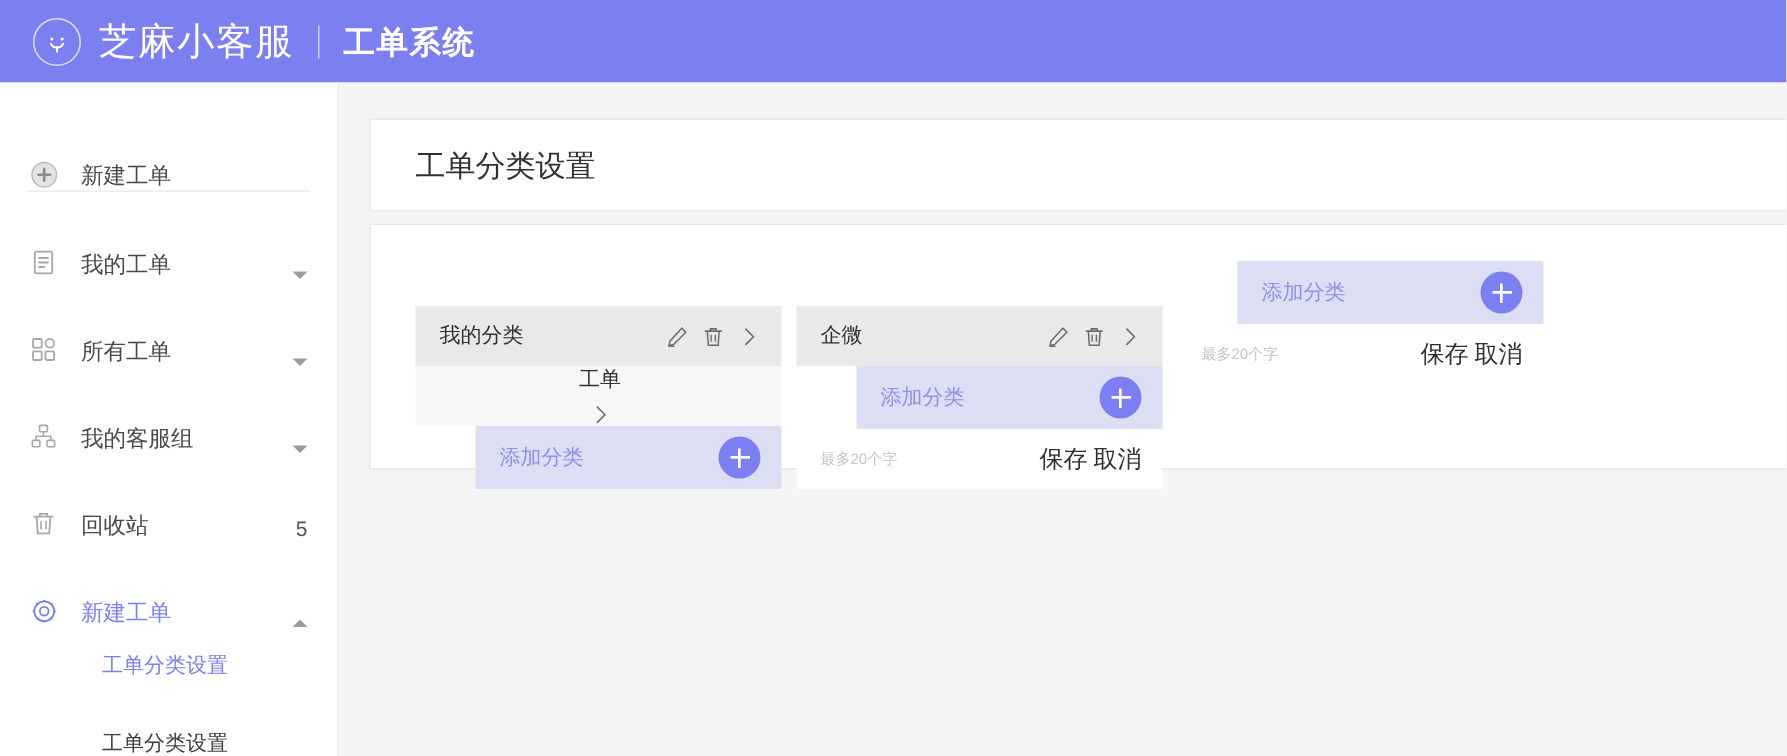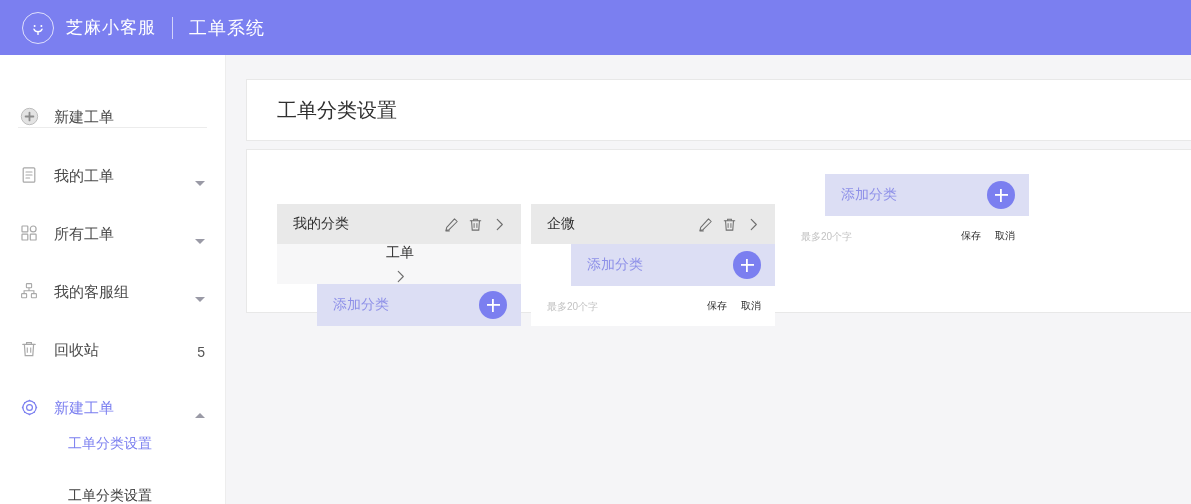--- a/index.html
+++ b/index.html
@@ -21,33 +21,33 @@
   }
   .logo-mark {
     width: 32px; height: 32px;
     border-radius: 50%;
     border: 1.5px solid rgba(255,255,255,.75);
     display: flex; align-items: center; justify-content: center;
     margin-right: 12px;
     flex: 0 0 auto;
   }
   .brand-name {
-    font-size: 17px;
+    font-size: 25px;
     letter-spacing: 1px;
     font-weight: 400;
   }
   .brand-divider {
     width: 1px; height: 22px;
     background: rgba(255,255,255,.65);
     margin: 0 16px;
   }
   .sys-name {
-    font-size: 18px;
+    font-size: 21px;
     letter-spacing: 1px;
-    font-weight: 400;
+    font-weight: 700;
   }
 
   
   .body-wrap { display: flex; height: 449px; }
 
   
   .sidebar {
     width: 226px;
     background: #ffffff;
     border-right: 1px solid #ededed;
@@ -165,21 +165,21 @@
       linear-gradient(#fff,#fff) center/1.8px 13px no-repeat;
   }
 
   .cat-input {
     flex: 1 1 auto;
     border: none; outline: none; background: transparent;
     font-family: inherit; font-size: 10px; color: #333;
     padding: 0;
   }
   .cat-input::placeholder { color: #c2c2c2; }
-  .row-btns { display: flex; gap: 14px; font-size: 10px; color: #2f2f2f; }
+  .row-btns { display: flex; gap: 4px; font-size: 16px; color: #2f2f2f; }
   .row-btns span { cursor: pointer; }
 </style>
 </head>
 <body>
 
 <div class="app-header">
   <div class="logo-mark">
     <svg width="20" height="20" viewBox="0 0 20 20" fill="none">
       <circle cx="6.6" cy="8" r="1" fill="#ffffff"></circle>
       <circle cx="13.4" cy="8" r="1" fill="#ffffff"></circle>

